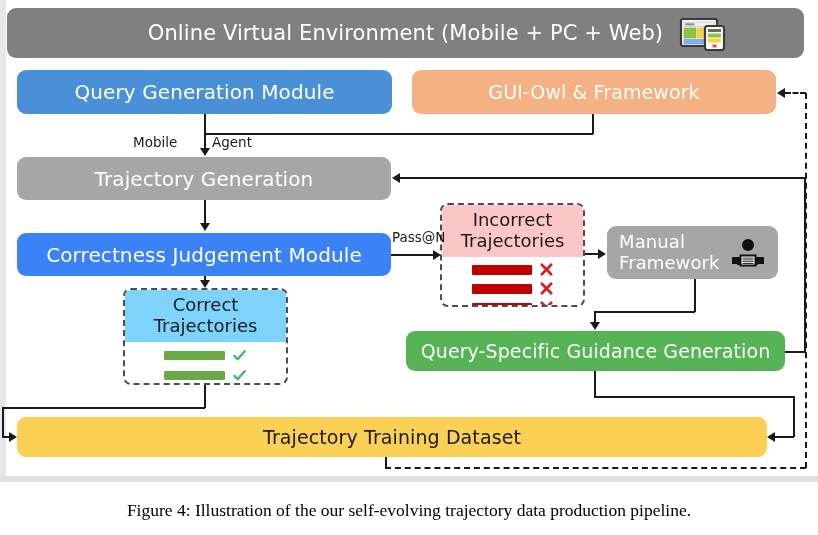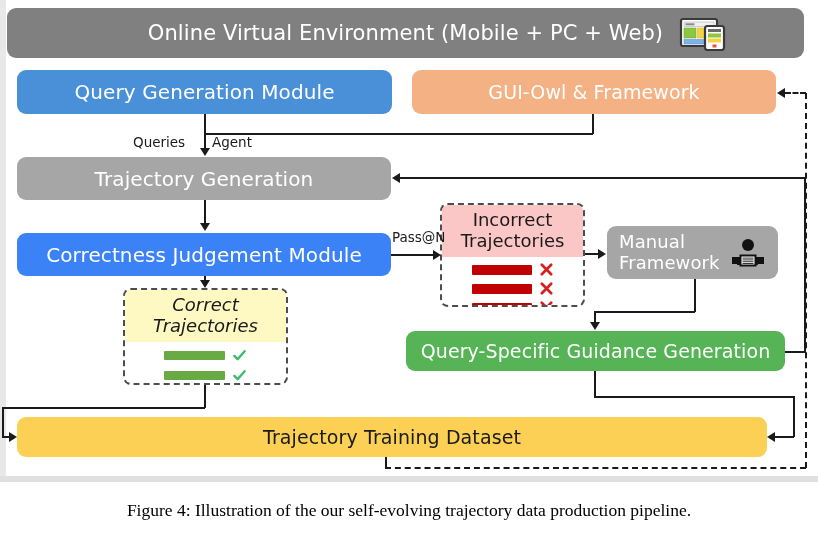--- a/index.html
+++ b/index.html
@@ -124,21 +124,21 @@
     font-size: 18px;
     text-align: center;
     color: #1a1a1a;
     padding: 4px 0 6px 0;
     font-weight: 500;
   }
   #correct-card {
     left: 123px; top: 288px;
     width: 165px; height: 97px;
   }
-  #correct-card .card-title { background: #fef9c3; font-style: italic; }
+  #correct-card .card-title { background: #7dd3fc; }
   #incorrect-card {
     left: 440px; top: 203px;
     width: 145px; height: 104px;
   }
   #incorrect-card .card-title { background: #fbc6c6; }
 
   .rows {
     display: flex;
     flex-direction: column;
     align-items: center;
@@ -342,21 +342,21 @@
           <span class="bar"></span>
           <svg class="mark" viewBox="0 0 16 16">
               <path d="M3 3 L13 13 M13 3 L3 13" fill="none" stroke="#d62020" stroke-width="2.9" stroke-linecap="round"></path>
             </svg>
         </div>
       </div>
     </div>
 
     <div class="ln v" style="left:204px; top:114px; height:36px;"></div>
     <div class="arrow down" style="left:200px; top:148px;"></div>
-    <div class="edge-label" style="left:133px; top:134px;">Queries</div>
+    <div class="edge-label" style="left:133px; top:134px;">Mobile</div>
 
     <div class="ln v" style="left:592px; top:114px; height:20px;"></div>
     <div class="ln h" style="left:205px; top:133px; width:388px;"></div>
     <div class="edge-label" style="left:212px; top:134px;">Agent</div>
 
     <div class="ln v" style="left:204px; top:200px; height:25px;"></div>
     <div class="arrow down" style="left:200px; top:223px;"></div>
 
     <div class="ln v" style="left:204px; top:276px; height:5px;"></div>
     <div class="arrow down" style="left:200px; top:280px;"></div>

